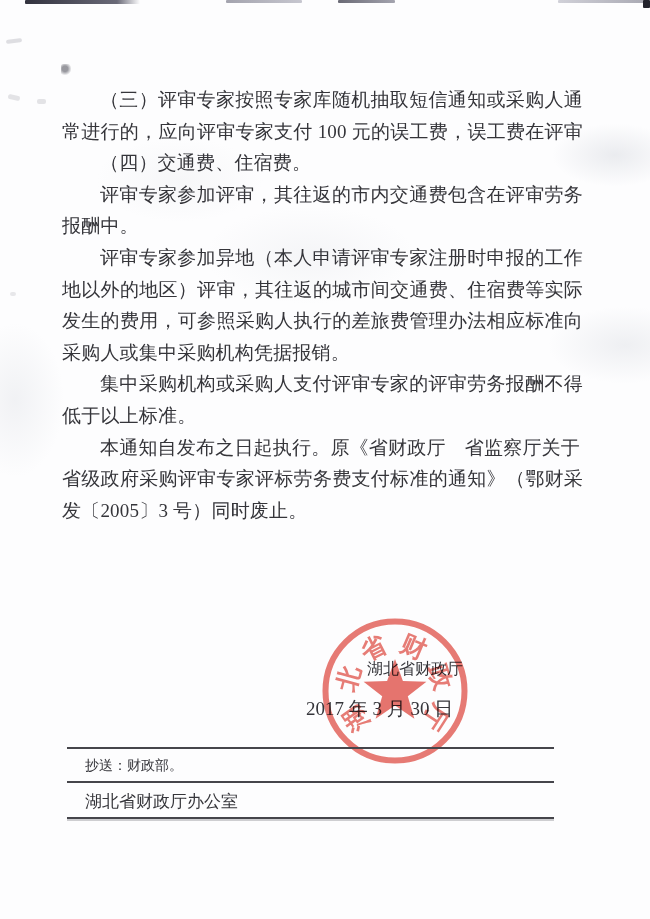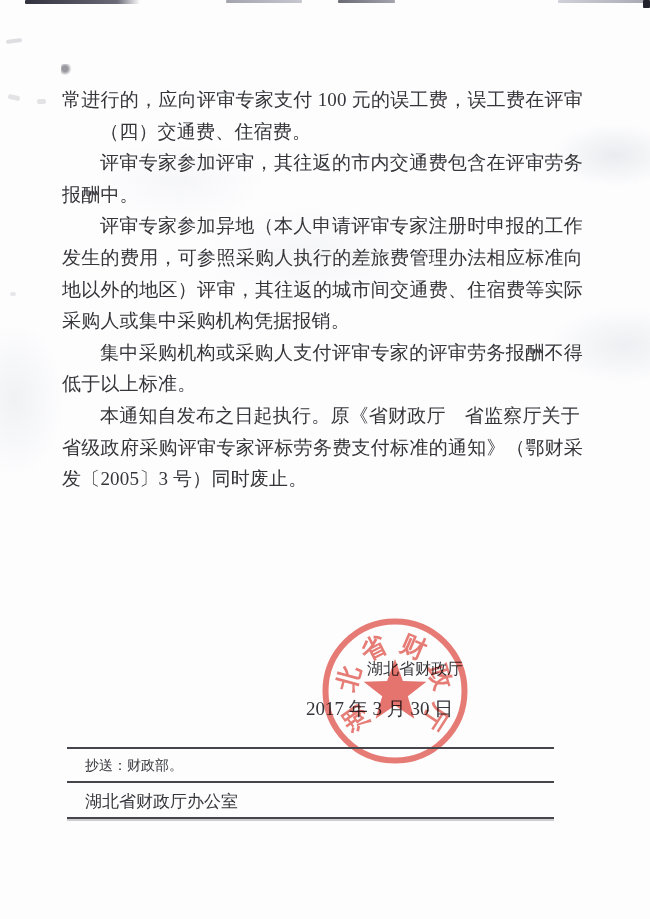--- a/index.html
+++ b/index.html
@@ -90,27 +90,28 @@
   <div class="scan-seg seg3"></div>
   <div class="scan-seg seg4"></div>
   <div class="scan-seg seg5"></div>
   <div class="speck sp1"></div>
   <div class="speck sp2"></div>
   <div class="speck sp3"></div>
   <div class="speck sp4"></div>
   <div class="speck sp5"></div>
 
   <div class="body-text">
+    <div class="line indent fill">（三）评审专家按照专家库随机抽取短信通知或采购人通</div>
     <div class="line fill">常进行的，应向评审专家支付 100 元的误工费，误工费在评审</div>
     <div class="line indent">（四）交通费、住宿费。</div>
     <div class="line indent fill">评审专家参加评审，其往返的市内交通费包含在评审劳务</div>
     <div class="line">报酬中。</div>
     <div class="line indent fill">评审专家参加异地（本人申请评审专家注册时申报的工作</div>
+    <div class="line fill">地以外的地区）评审，其往返的城市间交通费、住宿费等实际</div>
     <div class="line fill">发生的费用，可参照采购人执行的差旅费管理办法相应标准向</div>
-    <div class="line fill">地以外的地区）评审，其往返的城市间交通费、住宿费等实际</div>
     <div class="line">采购人或集中采购机构凭据报销。</div>
     <div class="line indent fill">集中采购机构或采购人支付评审专家的评审劳务报酬不得</div>
     <div class="line">低于以上标准。</div>
     <div class="line indent">本通知自发布之日起执行。原《省财政厅　省监察厅关于</div>
     <div class="line fill">省级政府采购评审专家评标劳务费支付标准的通知》（鄂财采</div>
     <div class="line">发〔2005〕3 号）同时废止。</div>
   </div>
 
   <div class="sig-org">湖北省财政厅</div>
   <div class="sig-date">2017 年 3 月 30 日</div>

